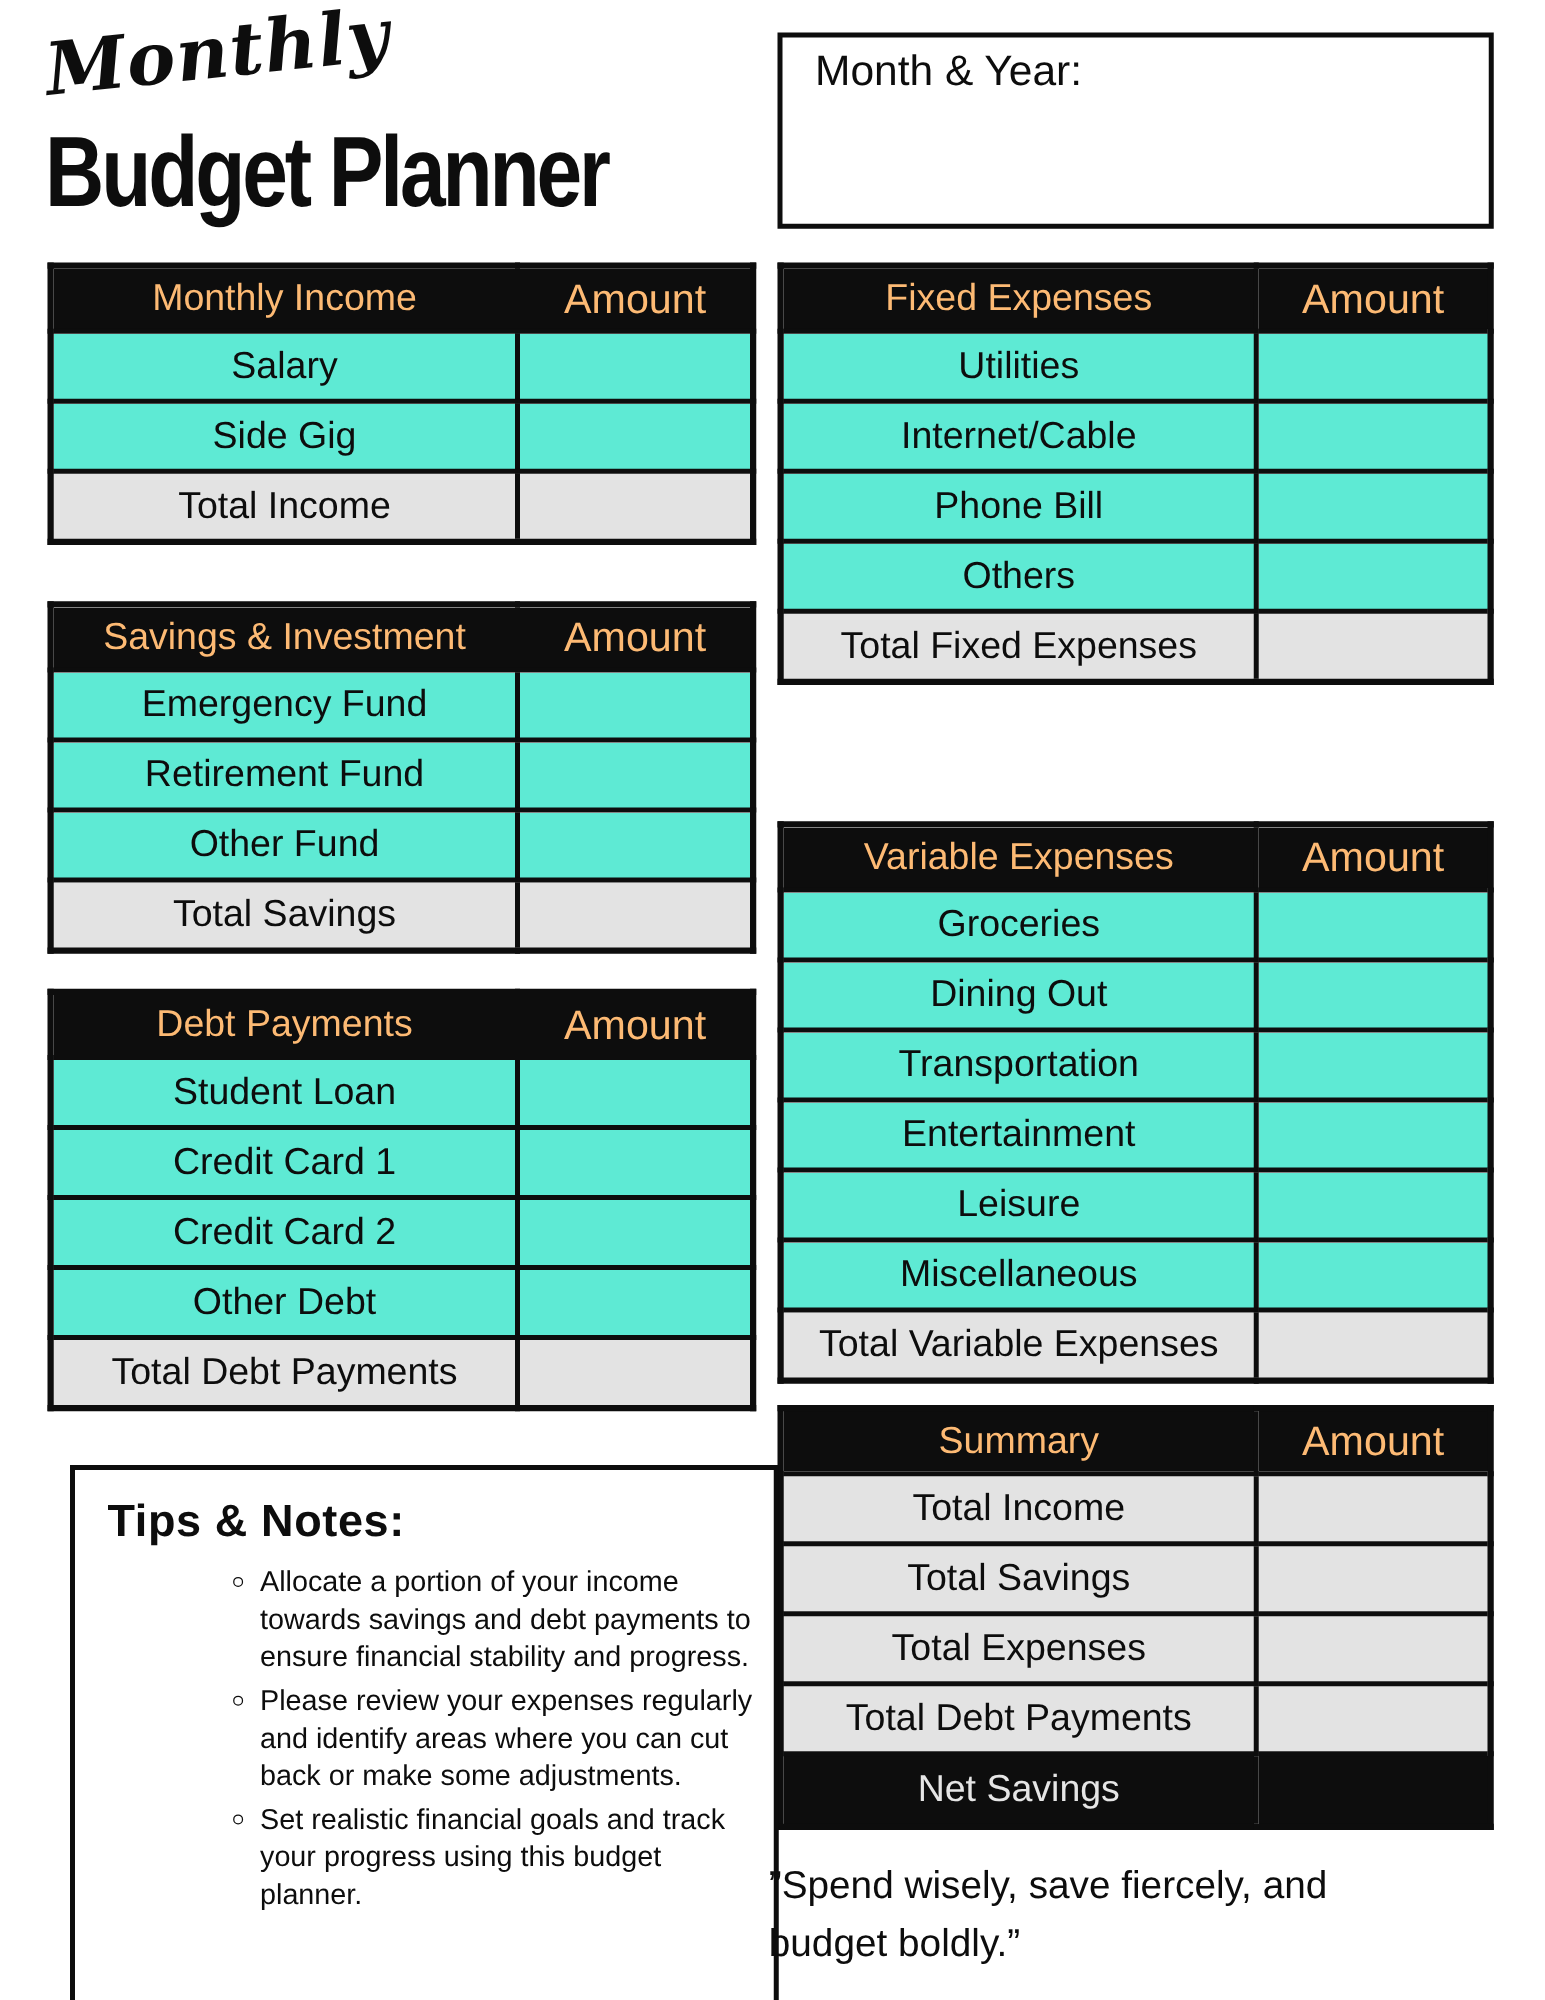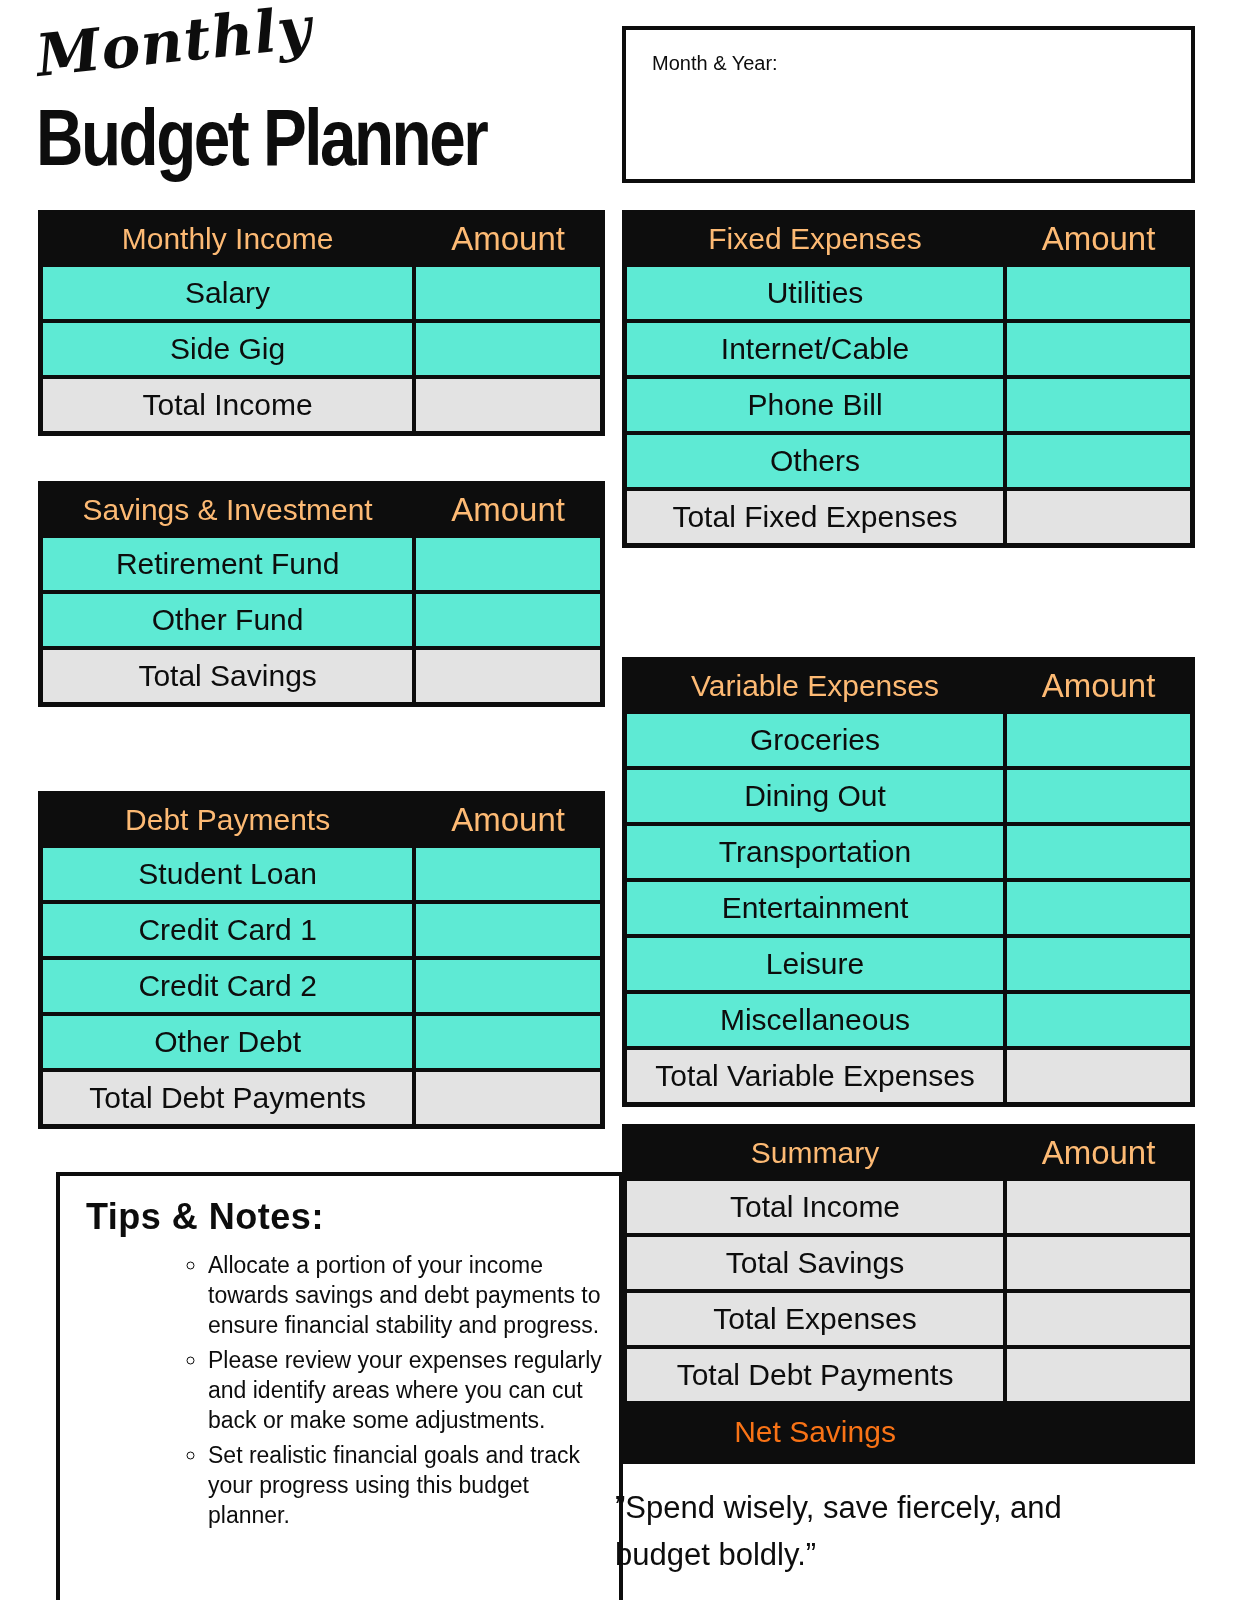--- a/index.html
+++ b/index.html
@@ -33,22 +33,22 @@
     transform-origin: left top;
   }
 
   
   .monthyear-box {
     left: 622px; top: 26px; width: 573px; height: 157px;
     border: 4px solid #0d0d0d;
     box-sizing: border-box;
   }
   .monthyear-box .my-label {
-    margin: 22px 0 0 26px;
-    font-size: 20px;
+    margin: 8px 0 0 26px;
+    font-size: 34px;
   }
 
   
   .tbl-wrap { box-sizing: border-box; }
   table.budget-table {
     width: 100%;
     border-collapse: collapse;
     table-layout: fixed;
     border: 5px solid #0d0d0d;
   }
@@ -69,21 +69,21 @@
   }
   table.budget-table th.amount-col { font-size: 33px; }
   table.budget-table td {
     font-size: 30px;
     height: 52px;
     background: #5eead4;
   }
   tr.total td { background: #e3e3e3; }
   tr.net td {
     background: #0d0d0d;
-    color: #f97316;
+    color: #e5e5e5;
     height: 54px;
   }
   .pos-income   { left: 38px;  top: 210px;  width: 567px; }
   .pos-savings  { left: 38px;  top: 481px;  width: 567px; }
   .pos-debt     { left: 38px;  top: 791px;  width: 567px; }
   .pos-fixed    { left: 622px; top: 210px;  width: 573px; }
   .pos-variable { left: 622px; top: 657px;  width: 573px; }
   .pos-summary  { left: 622px; top: 1124px; width: 573px; }
 
   
@@ -163,20 +163,24 @@
         <col style="width:66.5%">
         <col>
       </colgroup>
     <thead>
       <tr>
         <th class="label-col">Savings &amp; Investment</th>
         <th class="amount-col">Amount</th>
       </tr>
     </thead>
     <tbody>
+      <tr>
+        <td>Emergency Fund</td>
+        <td></td>
+      </tr>
       <tr>
         <td>Retirement Fund</td>
         <td></td>
       </tr>
       <tr>
         <td>Other Fund</td>
         <td></td>
       </tr>
       <tr class="total">
         <td>Total Savings</td>

